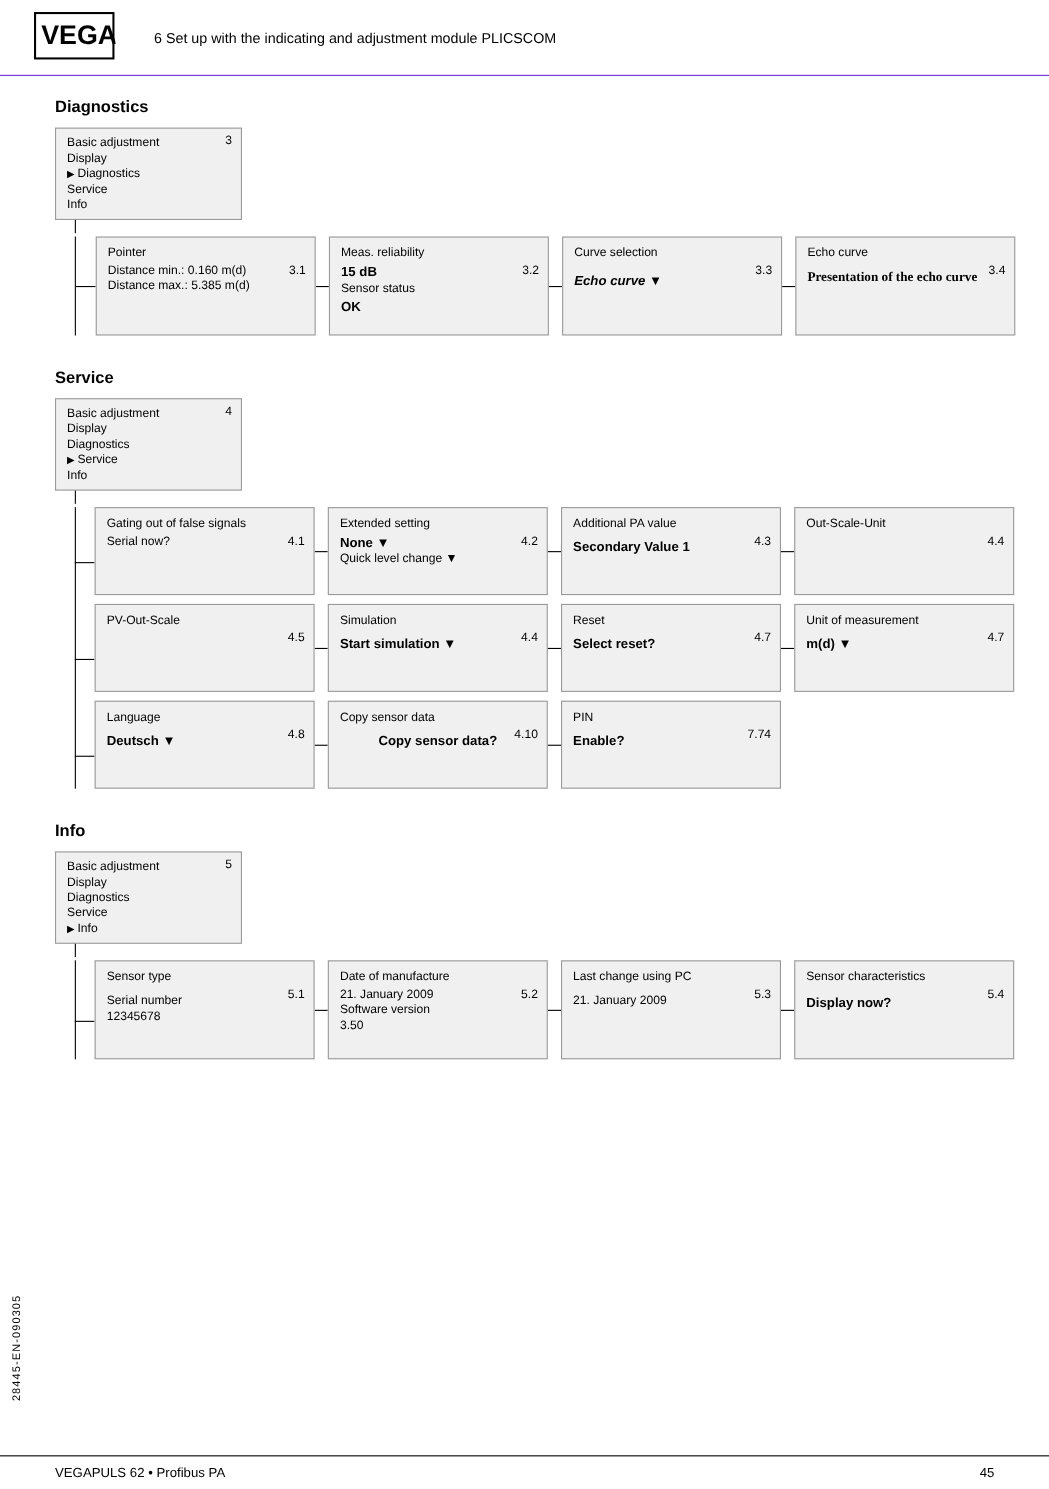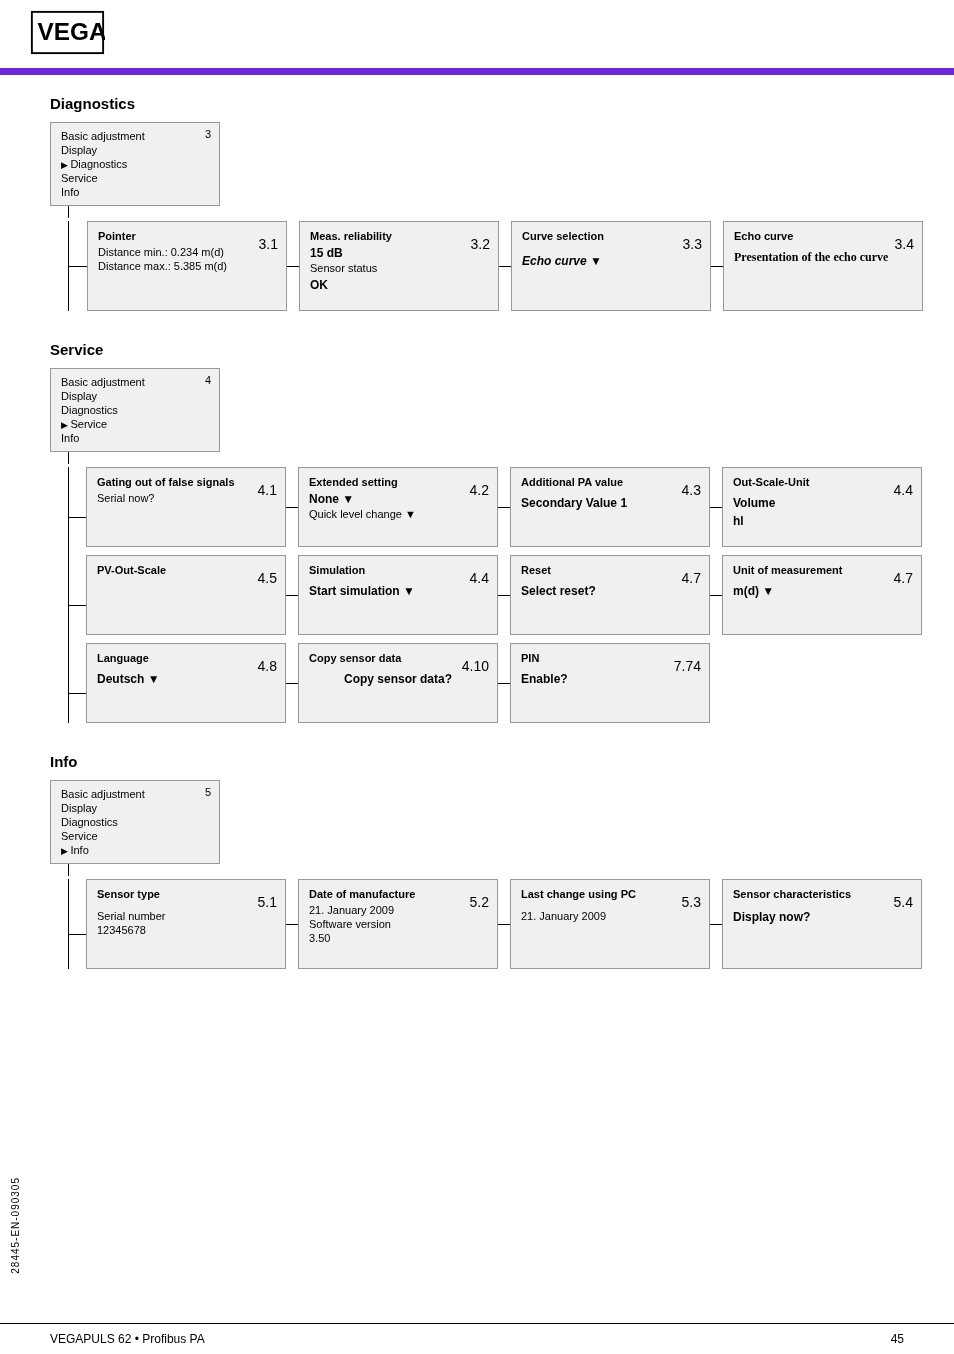--- a/index.html
+++ b/index.html
@@ -9,21 +9,21 @@
       background: #fff;
       color: #000;
       width: 954px;
       min-height: 1354px;
       position: relative;
     }
 
     .page-header {
       display: flex;
       align-items: center;
-      border-bottom: 7px solid #6d28d9;
+      border-bottom: 1px solid #6d28d9;
       padding: 10px 30px;
       margin-bottom: 20px;
     }
 
     .logo-area {
       width: 80px;
       margin-right: 30px;
     }
 
     .logo-svg {
@@ -82,29 +82,29 @@
       background: #f0f0f0;
       padding: 8px 10px;
       width: 200px;
       font-size: 11px;
       position: relative;
       min-height: 80px;
     }
 
     .info-card .card-title {
       font-size: 11px;
-      font-weight: bold;
+      font-weight: normal;
       margin-bottom: 4px;
     }
 
     .info-card .card-number {
       position: absolute;
-      top: 14px;
+      top: 24px;
       right: 8px;
-      font-size: 14px;
+      font-size: 11px;
     }
 
     .info-card .card-value {
       font-weight: bold;
       font-size: 12px;
       margin-top: 4px;
     }
 
     .info-card .card-subtitle {
       font-size: 11px;
@@ -153,20 +153,21 @@
 <body>
 
 <div class="page-header">
   <div class="logo-area">
     <svg class="logo-svg" viewBox="0 0 80 48" xmlns="http://www.w3.org/2000/svg">
 
       <rect x="2" y="2" width="76" height="44" fill="none" stroke="#000" stroke-width="2"></rect>
       <text x="8" y="32" font-size="26" font-family="Arial" font-weight="bold" fill="#000">VEGA</text>
     </svg>
   </div>
+  <div class="header-title">6   Set up with the indicating and adjustment module PLICSCOM</div>
 </div>
 
 <div class="page-content">
 
   <div class="section-block">
     <div class="section-title">Diagnostics</div>
 
     <div class="tree-section">
 
       <div style="position:relative;">
@@ -193,21 +194,21 @@
         <div style="width:1px; height:1px;"></div>
       </div>
 
       <div style="display:flex; align-items:flex-start; margin-left:0; gap:0;">
 
         <div style="display:flex; align-items:center;">
           <div style="width:18px; height:1px; background:#000; margin-top:0; align-self:center;"></div>
           <div class="info-card" style="min-height:90px;">
             <span class="card-number">3.1</span>
             <div class="card-title">Pointer</div>
-            <div class="card-value-normal">Distance min.: 0.234 m(d)</div>
+            <div class="card-value-normal">Distance min.: 0.160 m(d)</div>
             <div class="card-value-normal">Distance max.: 5.385 m(d)</div>
           </div>
         </div>
 
         <div style="width:12px; height:1px; background:#000; align-self:center; margin-top:0;"></div>
 
         <div class="info-card" style="min-height:90px;">
           <span class="card-number">3.2</span>
           <div class="card-title">Meas. reliability</div>
           <div class="card-value">15 dB</div>
@@ -279,24 +280,20 @@
             <span class="card-number">4.3</span>
             <div class="card-title">Additional PA value</div>
             <div style="margin-top:8px;">
               <div class="card-value">Secondary Value 1</div>
             </div>
           </div>
           <div style="width:12px; height:1px; background:#000; align-self:center;"></div>
           <div class="info-card" style="min-height:80px;">
             <span class="card-number">4.4</span>
             <div class="card-title">Out-Scale-Unit</div>
-            <div style="margin-top:8px;">
-              <div class="card-value">Volume</div>
-              <div class="card-value">hl</div>
-            </div>
           </div>
         </div>
       </div>
 
       <div style="display:flex; align-items:flex-start; margin-top:8px; margin-bottom:0;">
         <div style="width:18px; height:1px; background:#000; align-self:center; margin-top:20px; flex-shrink:0;"></div>
         <div style="display:flex; align-items:flex-start; gap:0;">
           <div class="info-card" style="min-height:80px;">
             <span class="card-number">4.5</span>
             <div class="card-title">PV-Out-Scale</div>

